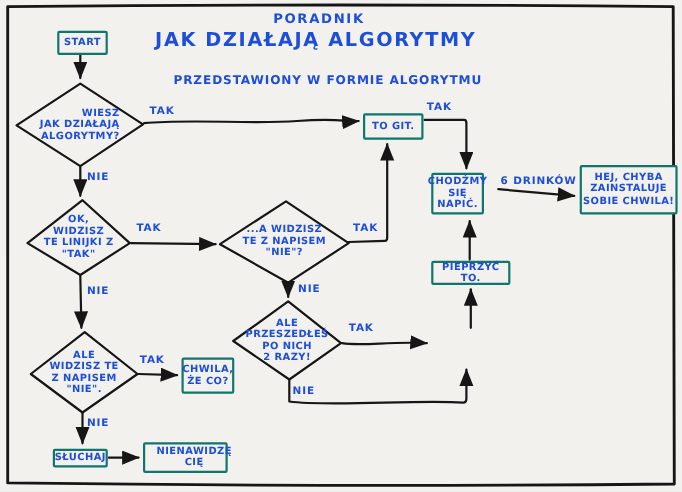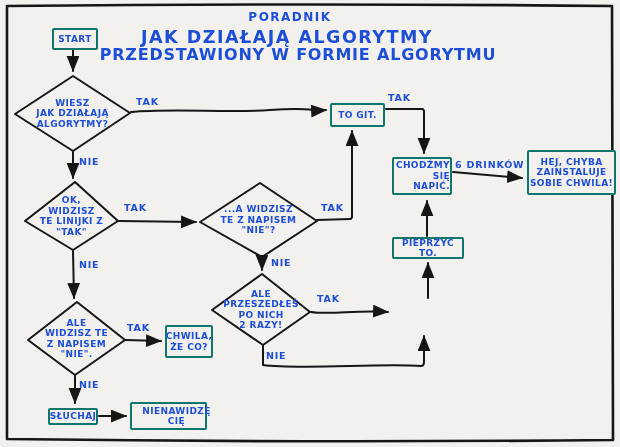--- a/index.html
+++ b/index.html
@@ -6,21 +6,21 @@
   .stage{
     position:relative;width:620px;height:447px;overflow:hidden;
     background:#f2f1ee;color:#1d4ed8;
     font-family:"DejaVu Sans","Liberation Sans",sans-serif;
     font-weight:bold;
   }
   .wires{position:absolute;left:0;top:0;width:620px;height:447px;}
   .title{position:absolute;text-align:center;white-space:nowrap;}
   .kicker{left:0;right:40px;top:10px;font-size:12px;letter-spacing:1.5px;}
   .main{left:0;right:46px;top:27px;font-size:17.5px;letter-spacing:1.5px;}
-  .sub{left:0;right:24px;top:45px;font-size:16px;letter-spacing:0.8px;}
+  .sub{left:0;right:24px;top:66px;font-size:11px;letter-spacing:0.8px;}
   .node{
     position:absolute;display:flex;align-items:center;justify-content:center;
     text-align:center;white-space:pre-line;
     font-size:9px;line-height:10.5px;letter-spacing:0.4px;
   }
   .box{border:2px solid #0f766e;border-radius:2px;background:#f2f1ee;box-sizing:border-box;}
   .elabel{position:absolute;font-size:9.5px;letter-spacing:0.8px;white-space:nowrap;}
 </style>
 </head>
 <body>
@@ -61,33 +61,33 @@
       <path d="M99,416 L126,416" marker-end="url(#ah)"></path>
     </g>
   </svg>
 
   <div class="title kicker">PORADNIK</div>
   <div class="title main">JAK DZIAŁAJĄ ALGORYTMY</div>
   <div class="title sub">PRZEDSTAWIONY W FORMIE ALGORYTMU</div>
 
   <div class="node box" style="left:52px;top:28px;width:46px;height:22px;">START</div>
   <div class="node box" style="left:330px;top:103px;width:55px;height:24px;">TO GIT.</div>
-  <div class="node box" style="left:392px;top:157px;width:60px;height:38px;text-align:right;">CHODŹMY
+  <div class="node box" style="left:392px;top:157px;width:48px;height:38px;">CHODŹMY
 SIĘ NAPIĆ.</div>
   <div class="node box" style="left:527px;top:150px;width:89px;height:45px;">HEJ, CHYBA
 ZAINSTALUJE
 SOBIE CHWILA!</div>
   <div class="node box" style="left:392px;top:237px;width:72px;height:22px;">PIEPRZYĆ TO.</div>
   <div class="node box" style="left:165px;top:325px;width:48px;height:33px;">CHWILA,
 ŻE CO?</div>
   <div class="node box" style="left:48px;top:408px;width:50px;height:17px;">SŁUCHAJ</div>
   <div class="node box" style="left:130px;top:402px;width:77px;height:28px;padding-left:16px;">NIENAWIDZĘ
 CIĘ</div>
 
-  <div class="node" style="left:15px;top:76px;width:115px;height:75px;">WIESZ
+  <div class="node" style="left:15px;top:76px;width:115px;height:75px;text-align:right;">WIESZ
 JAK DZIAŁAJĄ
 ALGORYTMY?</div>
   <div class="node" style="left:25px;top:182px;width:93px;height:68px;">OK,
 WIDZISZ
 TE LINIJKI Z
 "TAK"</div>
   <div class="node" style="left:200px;top:183px;width:117px;height:74px;">...A WIDZISZ
 TE Z NAPISEM
 "NIE"?</div>
   <div class="node" style="left:212px;top:274px;width:98px;height:71px;">ALE

